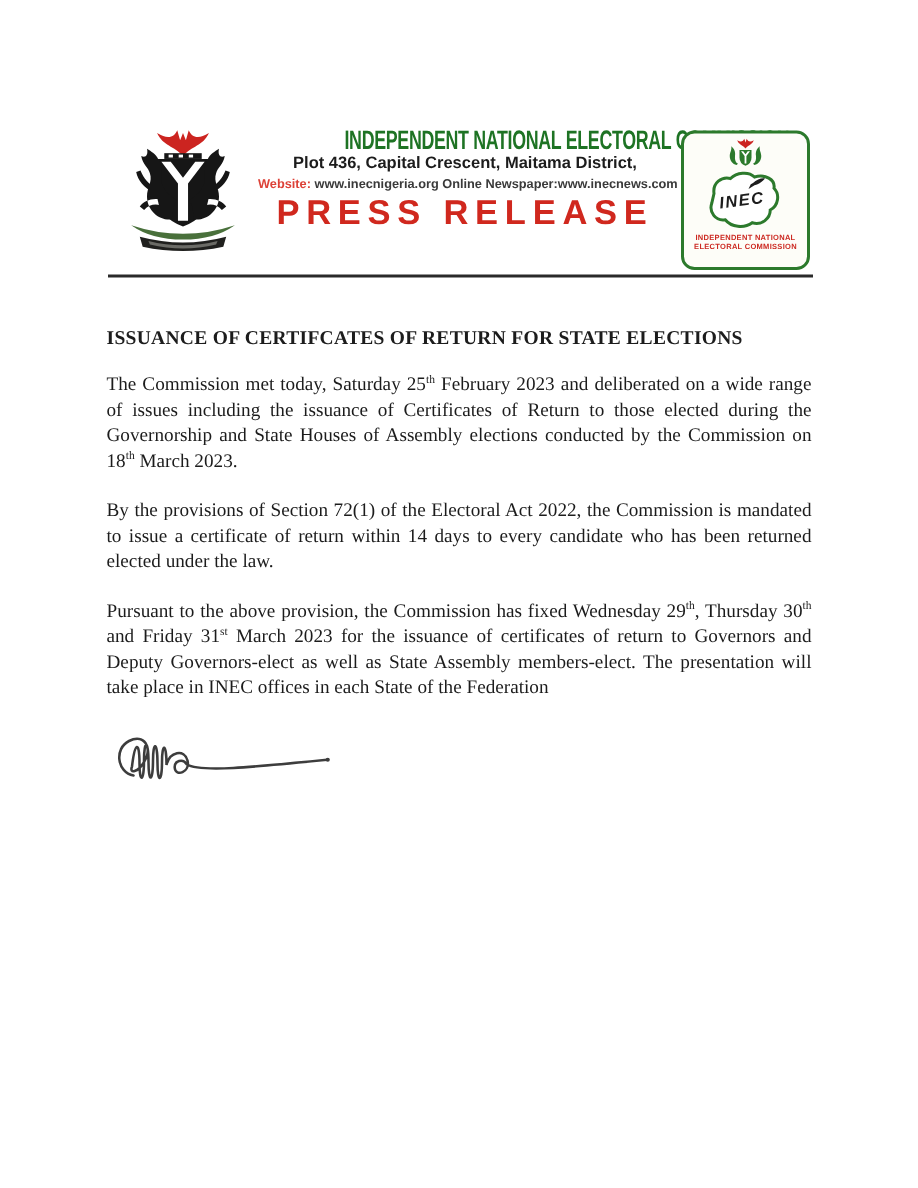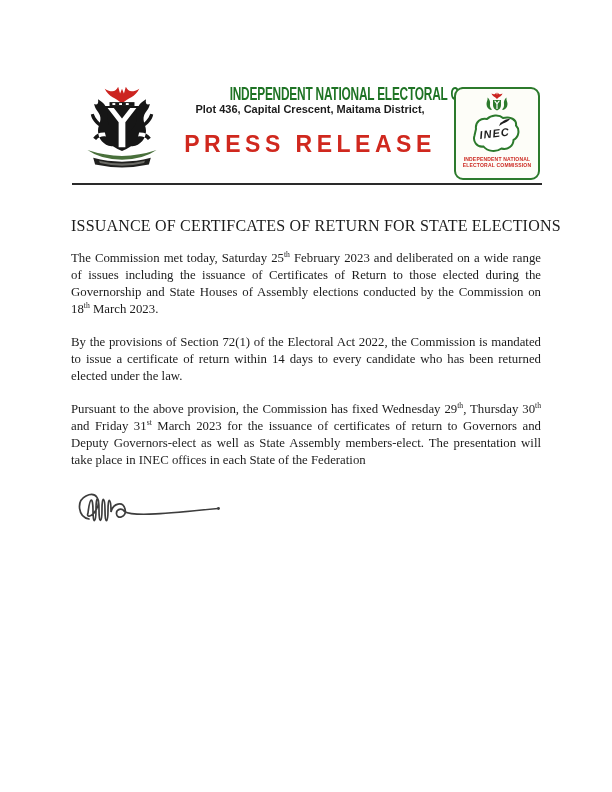--- a/index.html
+++ b/index.html
@@ -64,21 +64,21 @@
     white-space: nowrap;
   }
   .website .wlabel { color: #dd4238; }
   .banner {
     font-weight: 700;
     font-size: 23px;
     line-height: 24px;
     letter-spacing: 4.5px;
     color: #d0281e;
     white-space: nowrap;
-    margin-top: 15px;
+    margin-top: 1px;
   }
   .inec-logo {
     position: absolute; right: 0; top: 3px;
     width: 86px; height: 93px;
     border: 2px solid #2c7a2c;
     border-radius: 9px;
     background: #fdfdf8;
     display: flex;
     flex-direction: column;
     align-items: center;
@@ -101,22 +101,22 @@
     border-top: 2px solid #2a2a2a;
   }
 
   
   .doc-body {
     position: absolute;
     top: 217px; left: 71px;
     width: 470px;
   }
   .doc-title {
-    font-size: 16px;
-    font-weight: 400;
+    font-size: 13px;
+    font-weight: 700;
     letter-spacing: 0.2px;
     margin: 0 0 15px 0;
     white-space: nowrap;
   }
   .body-par {
     font-size: 12.8px;
     line-height: 17px;
     text-align: justify;
     margin: 0 0 16px 0;
   }
@@ -169,20 +169,21 @@
       <use href="#horse" fill="#161616" transform="translate(100,0) scale(-1,1)"></use>
 
       <path d="M14,68 Q50,80 86,68 Q72,78 50,78 Q28,78 14,68 Z" fill="#49703b"></path>
       <path d="M20,76 Q50,84 80,76 L78,83 Q50,89 22,83 Z" fill="#20201e"></path>
       <path d="M26,79 Q50,85 74,79 L73,81.5 Q50,87 27,81.5 Z" fill="#6b6b66"></path>
     </svg>
 
     <div class="lh-center">
       <div><span class="org-name">INDEPENDENT NATIONAL ELECTORAL COMMISSION</span></div>
       <div class="addr">Plot 436, Capital Crescent, Maitama District,</div>
+      <div class="website"><span class="wlabel">Website:</span> <span>www.inecnigeria.org  Online Newspaper:www.inecnews.com</span></div>
       <div class="banner">PRESS RELEASE</div>
     </div>
 
     <div class="inec-logo">
       <svg width="30" height="20" viewBox="0 0 30 20" aria-hidden="true">
         <path d="M15,7 C13,4.5 10.5,4.5 9.5,1.5 C12,3 13.5,2.2 14.2,0.5 L15,3 L15.8,0.5 C16.5,2.2 18,3 20.5,1.5 C19.5,4.5 17,4.5 15,7 Z" fill="#cc2420"></path>
         <path d="M11,8 L19,8 L19,13 Q19,17 15,18.5 Q11,17 11,13 Z" fill="#2c7a2c"></path>
         <path d="M12,8.8 L14.4,12 L14.4,17 L15.6,17 L15.6,12 L18,8.8 L16.5,8.8 L15,10.8 L13.5,8.8 Z" fill="#ffffff"></path>
         <path d="M9,18 C6.5,17.5 4.5,15 4.5,12 C4.5,9.5 6,8 5.5,5.5 C7.5,7 8.5,9.5 8,12 C7.7,14.5 8.5,16.5 10,17.2 Z" fill="#2c7a2c"></path>
         <path d="M21,18 C23.5,17.5 25.5,15 25.5,12 C25.5,9.5 24,8 24.5,5.5 C22.5,7 21.5,9.5 22,12 C22.3,14.5 21.5,16.5 20,17.2 Z" fill="#2c7a2c"></path>

